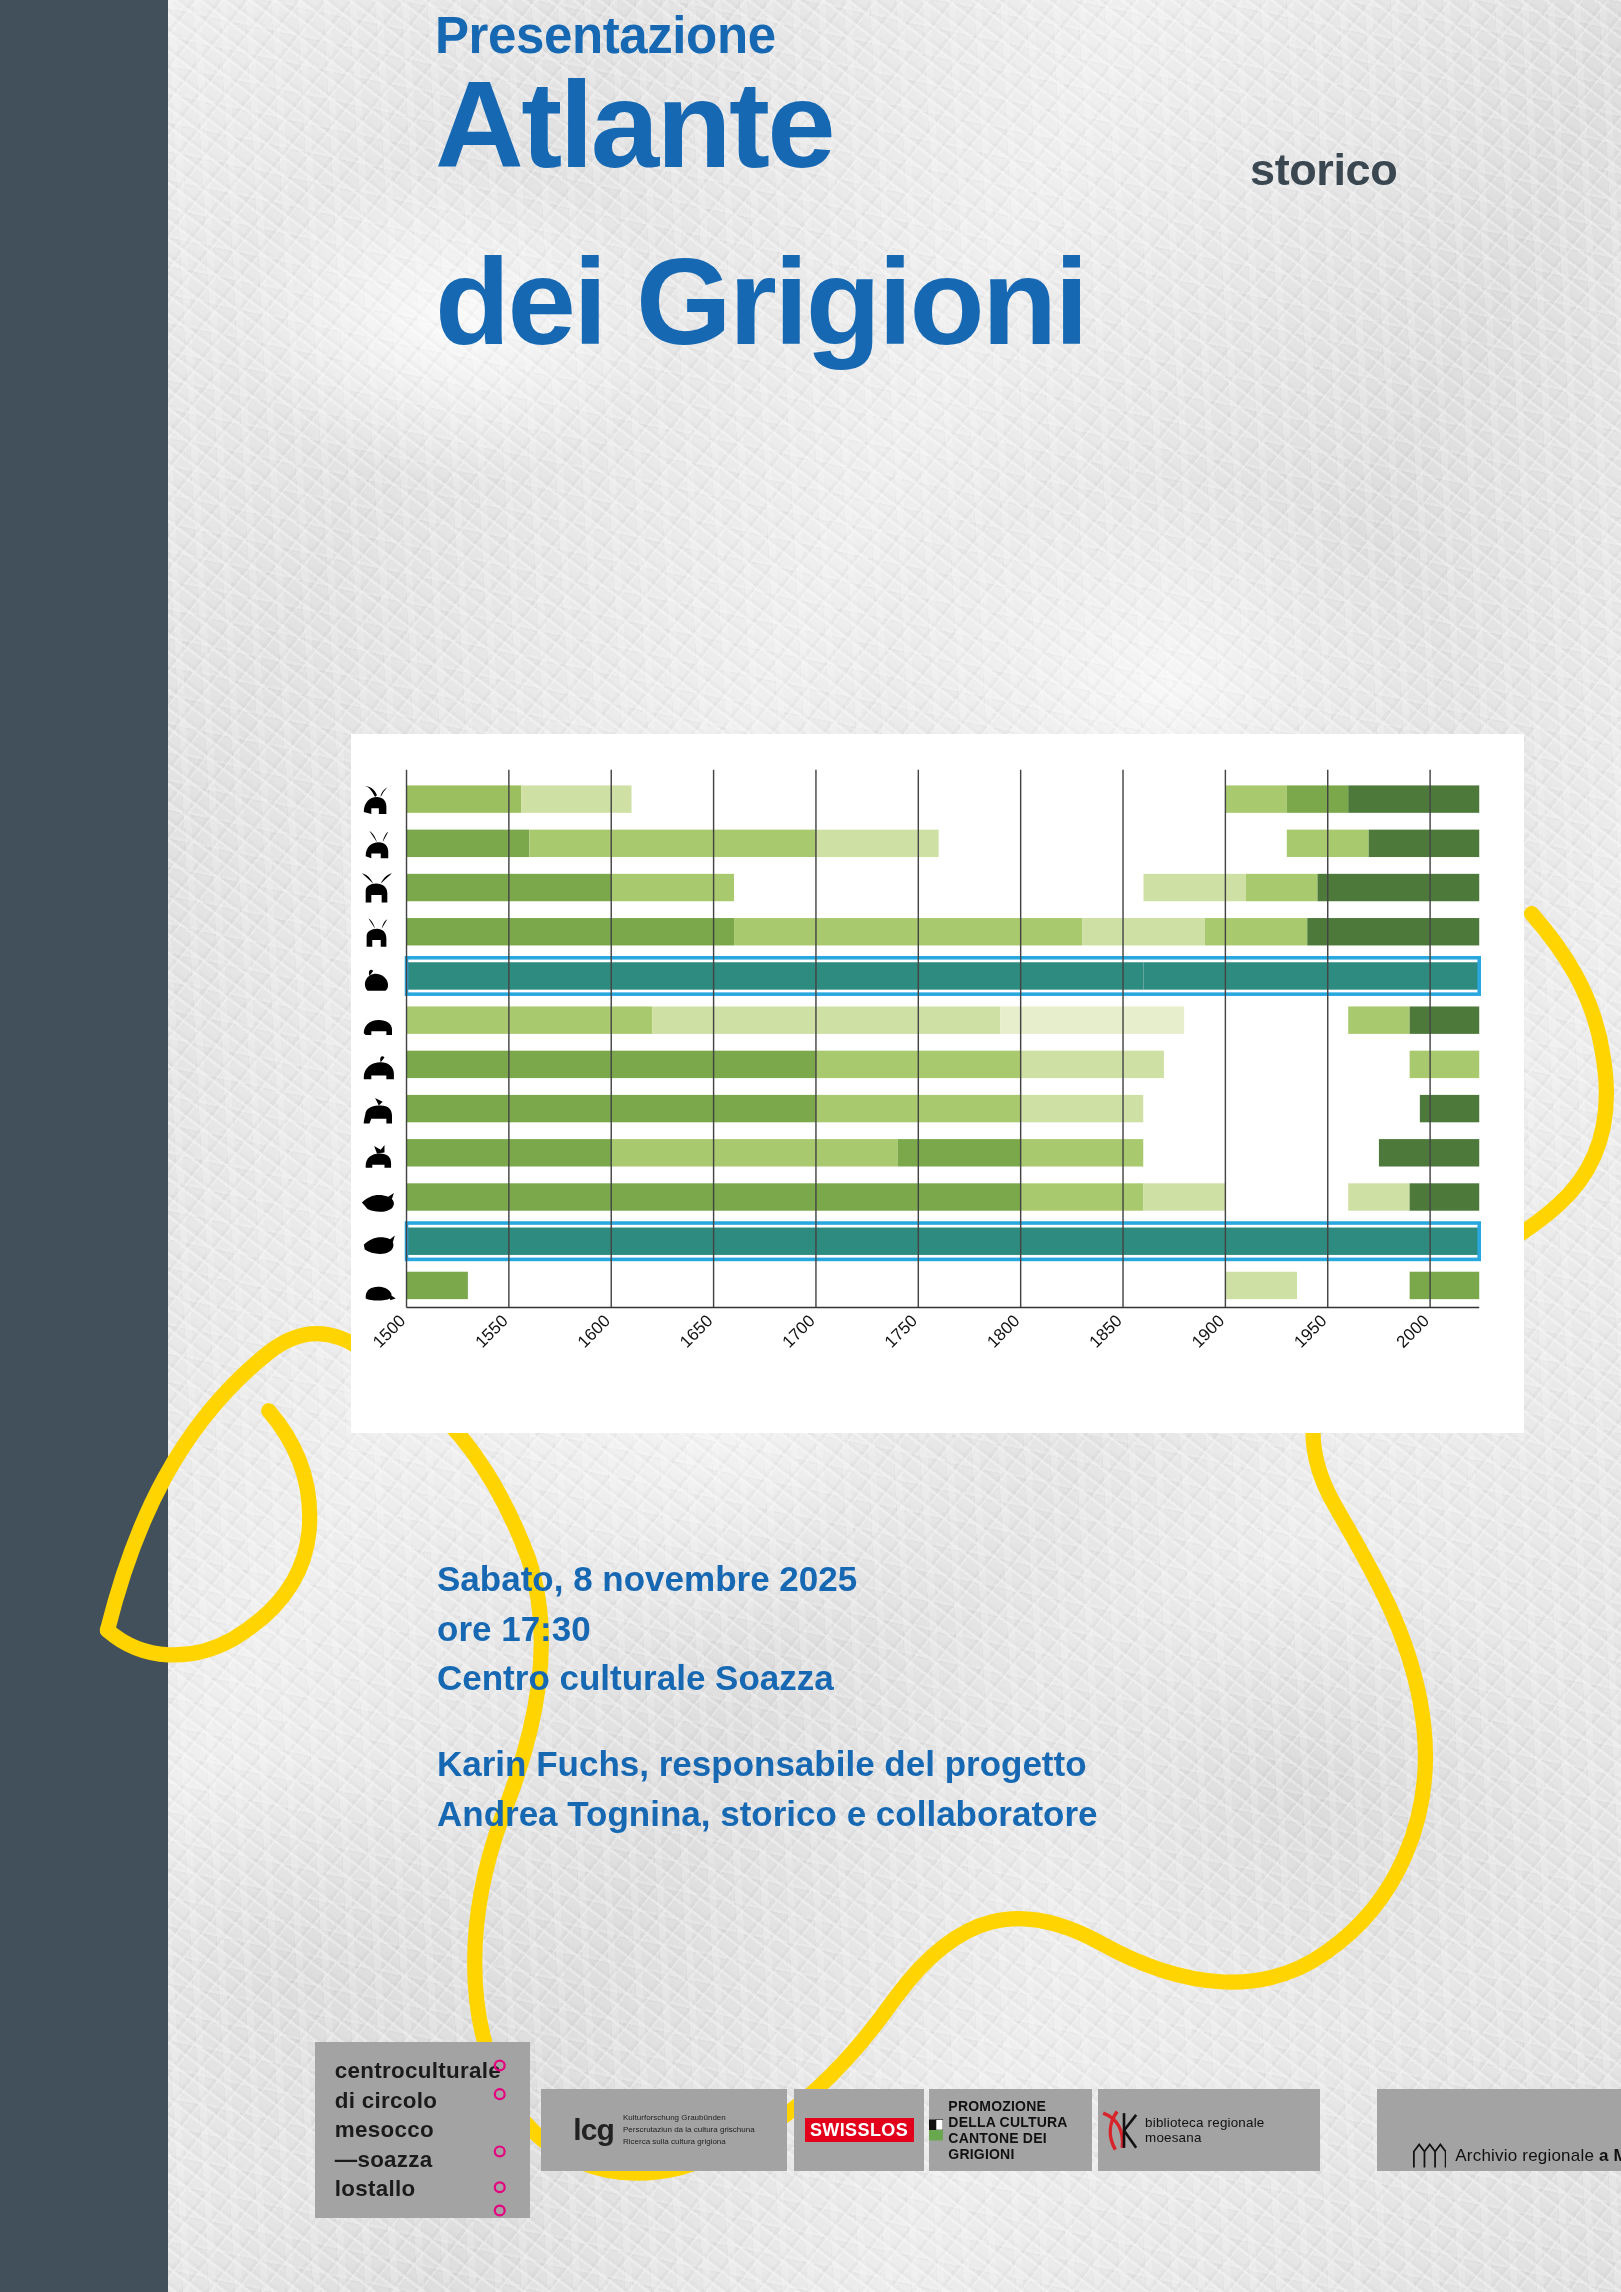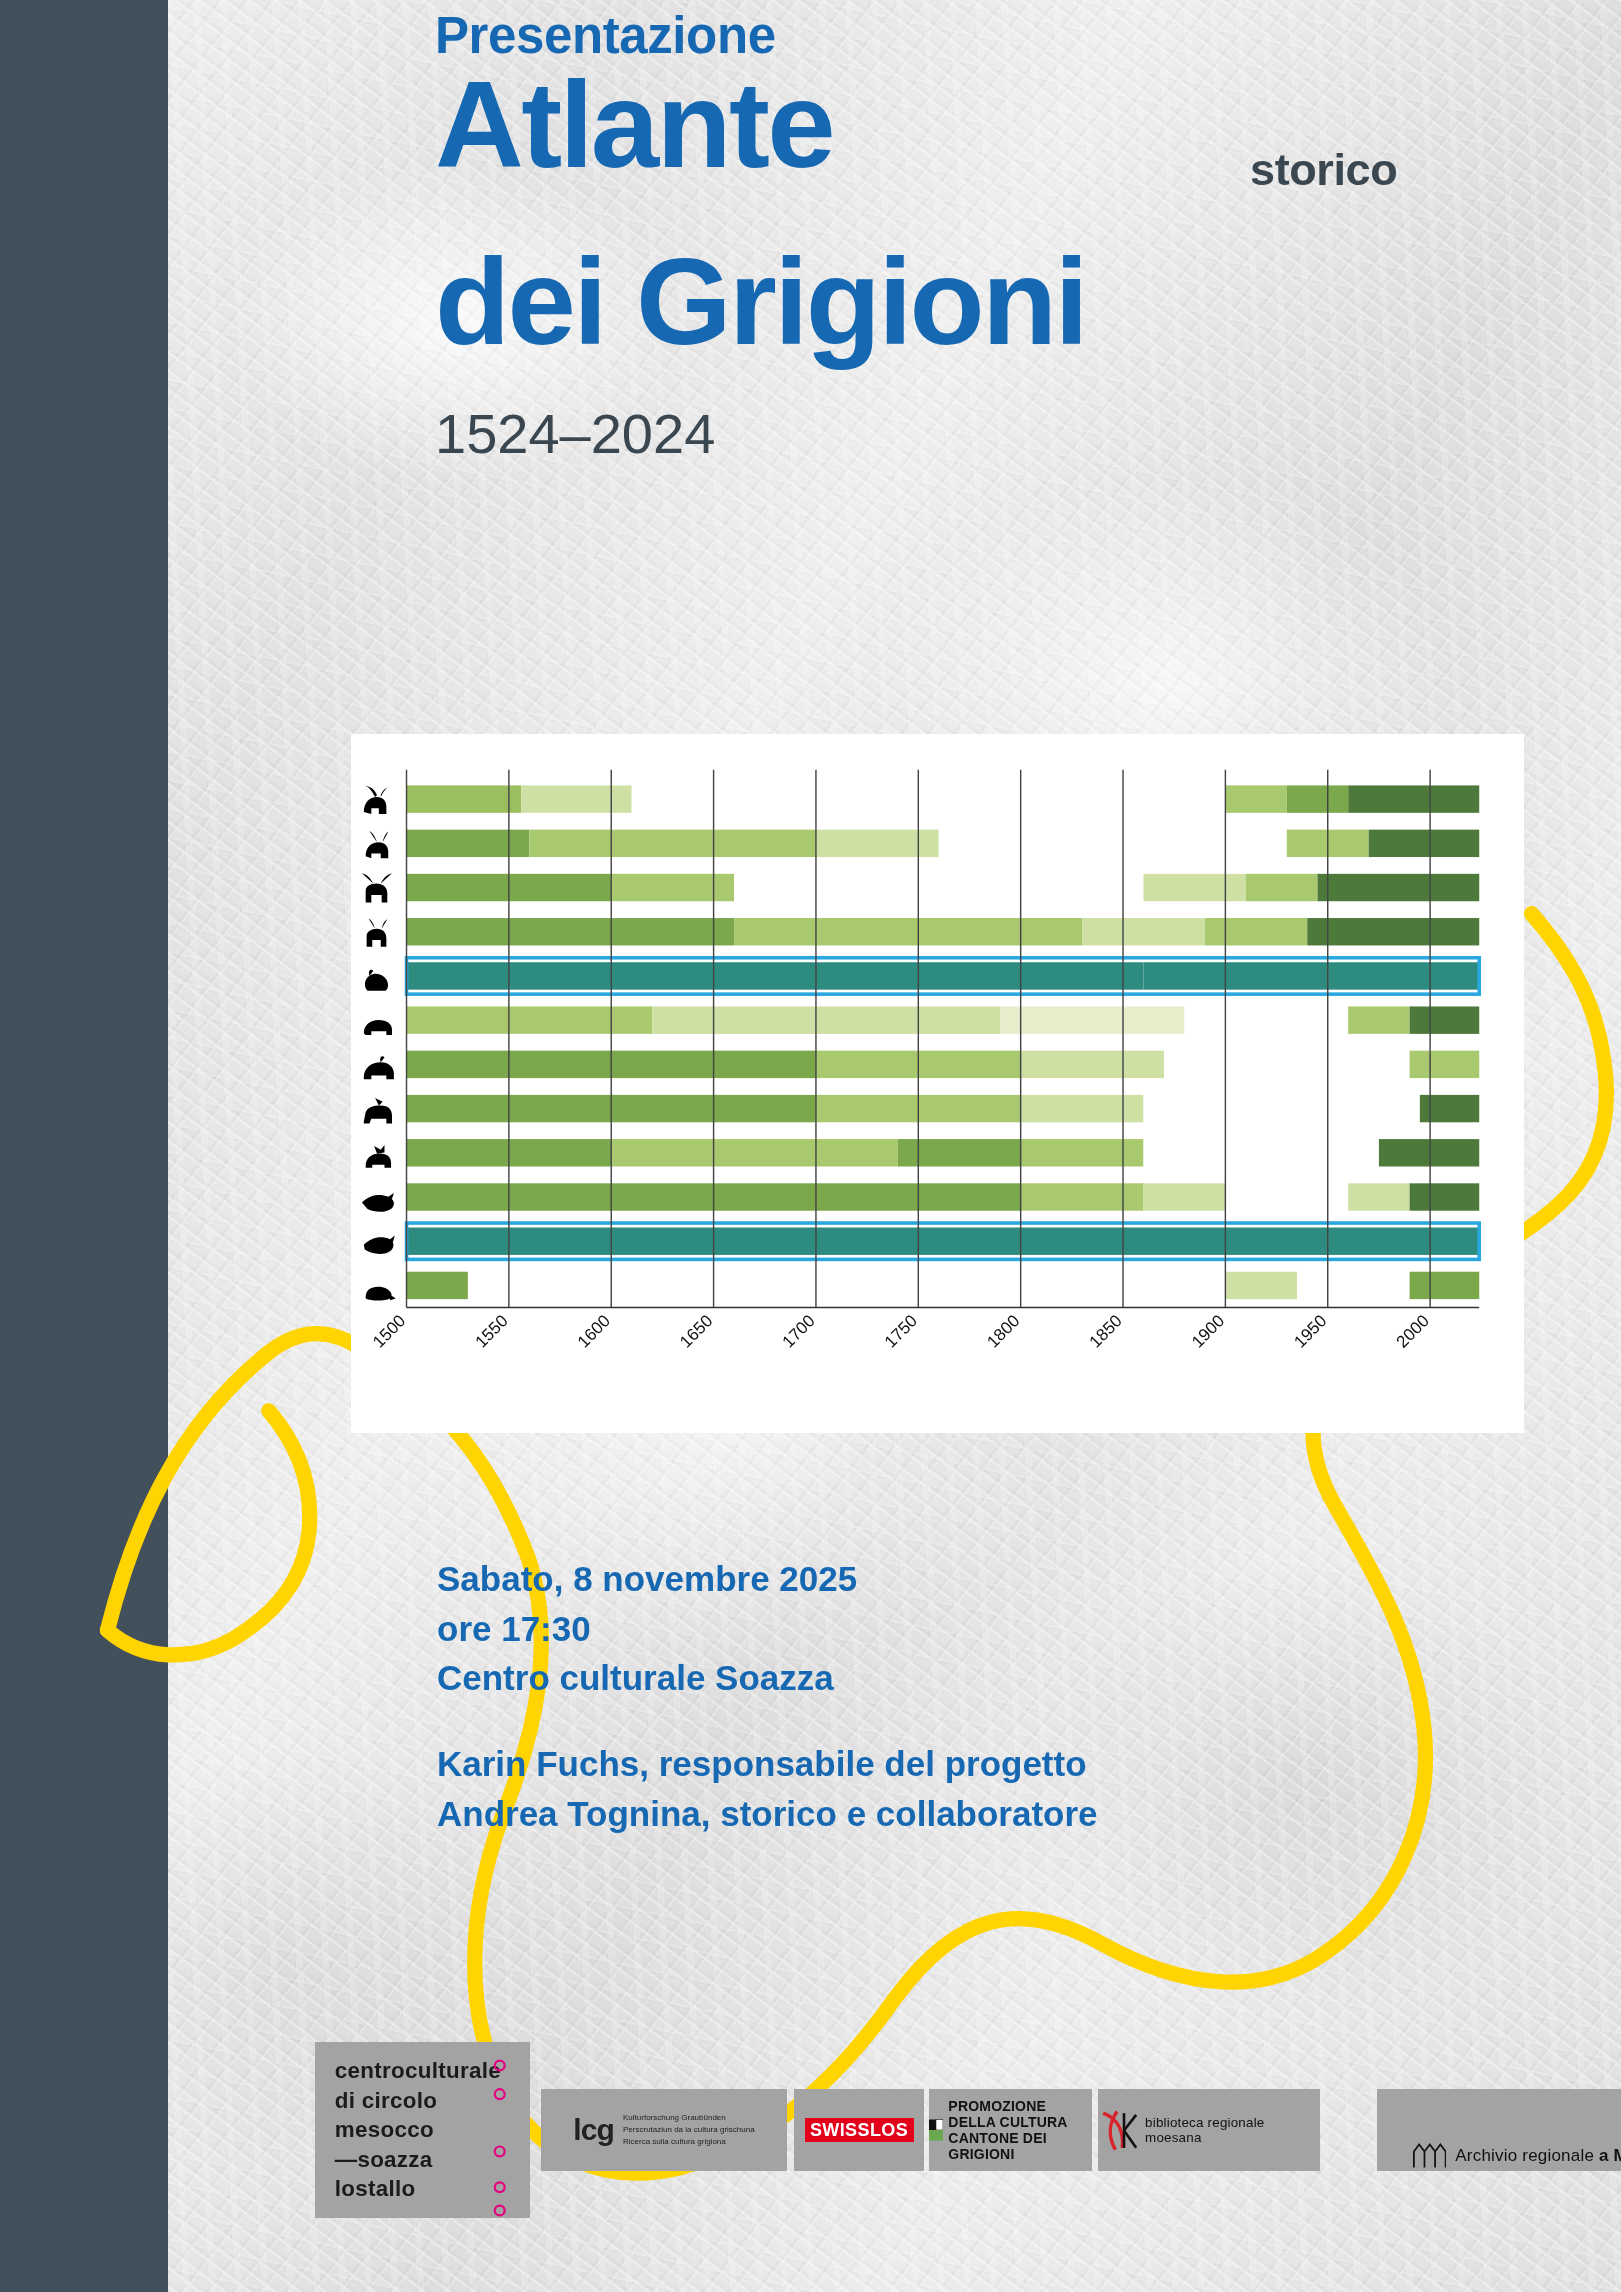--- a/index.html
+++ b/index.html
@@ -112,21 +112,20 @@
            C350 1655 330 1610 300 1575" fill="none" stroke="#ffd400" stroke-width="17" stroke-linejoin="round" stroke-linecap="round"></path>
 </svg>
 
 <div id="title-block">
   <div class="t-presentazione">Presentazione</div>
   <div class="t-atlante-row">
     <div class="t-atlante">Atlante</div>
     <div class="t-storico">storico</div>
   </div>
   <div class="t-deigrigioni">dei Grigioni</div>
-  <div class="t-years">1524–2024</div>
 </div>
 
 <div id="chart-panel">
   <svg id="chart-inner" viewBox="0 0 1310 780" preserveAspectRatio="none">
       <rect x="62" y="57.373333333333335" width="128.03053435114504" height="30.58666666666667" fill="#9bbf5e"></rect>
       <rect x="190.03053435114504" y="57.373333333333335" width="123.45801526717554" height="30.58666666666667" fill="#cfe0a4"></rect>
       <rect x="313.4885496183206" y="57.373333333333335" width="663.0152671755726" height="30.58666666666667" fill="#ffffff"></rect>
       <rect x="976.5038167938932" y="57.373333333333335" width="68.58778625954176" height="30.58666666666667" fill="#a9c96e"></rect>
       <rect x="1045.091603053435" y="57.373333333333335" width="68.5877862595421" height="30.58666666666667" fill="#7aa84b"></rect>
       <rect x="1113.679389312977" y="57.373333333333335" width="146.32061068702296" height="30.58666666666667" fill="#4d7a3a"></rect>

